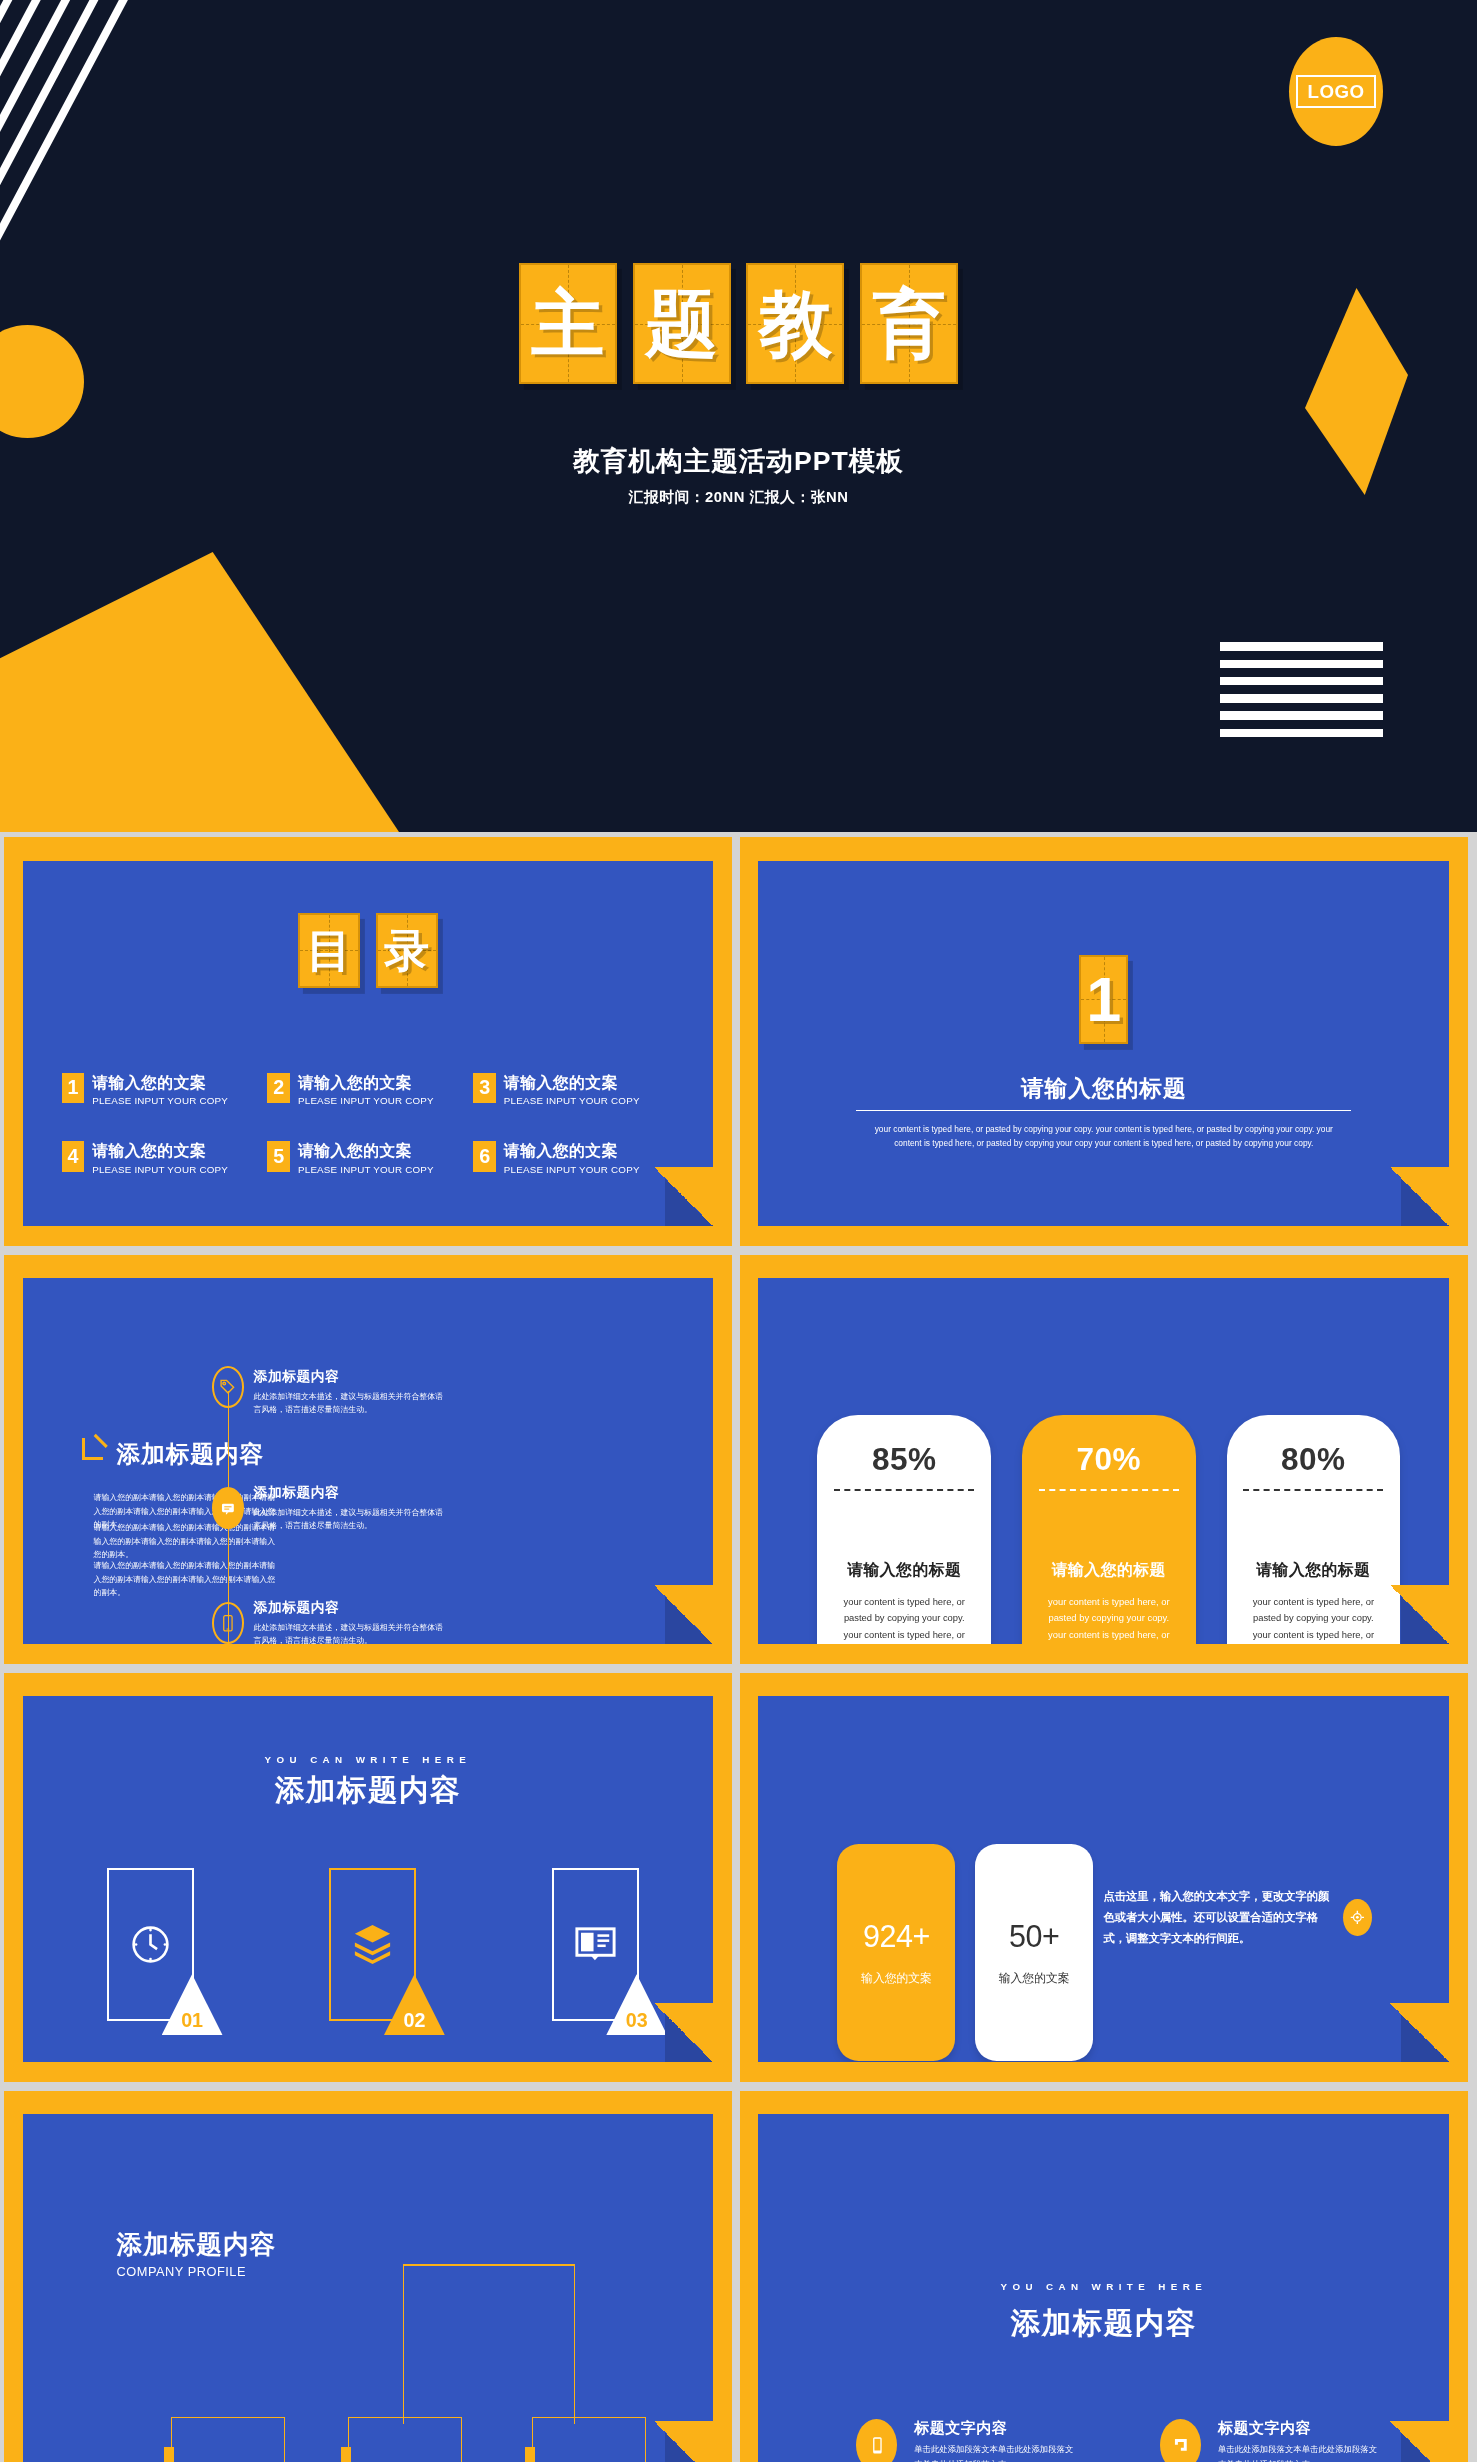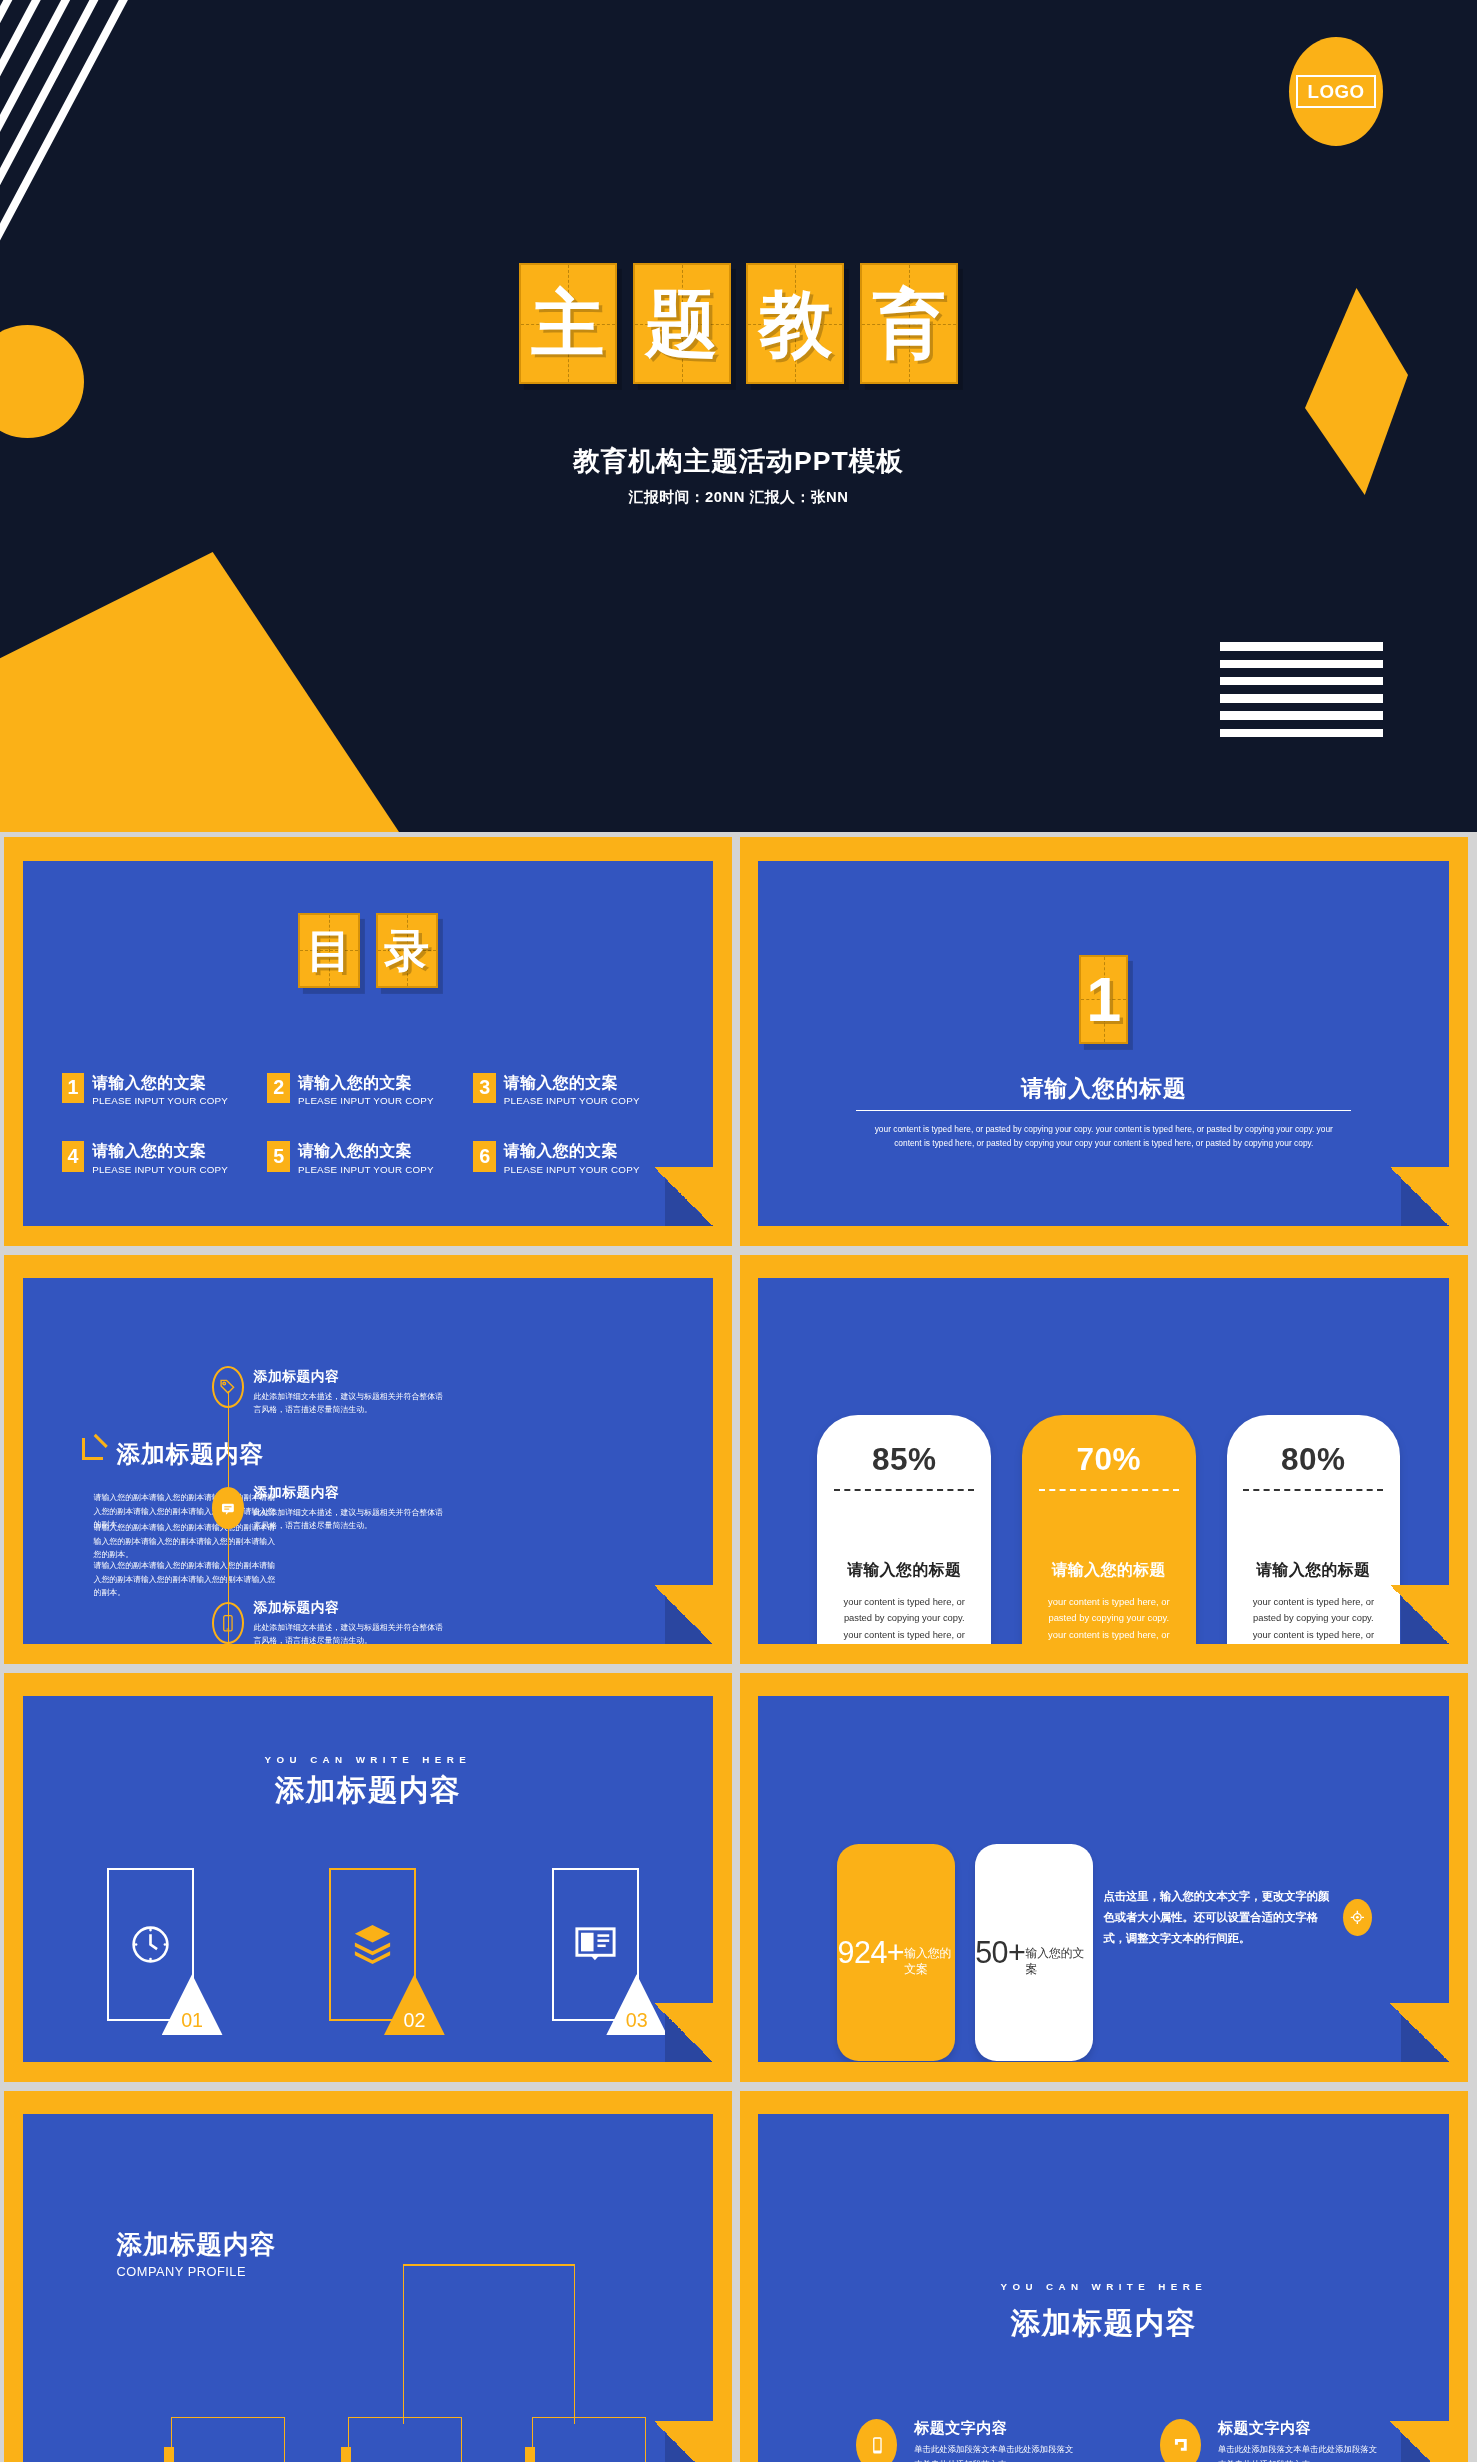--- a/index.html
+++ b/index.html
@@ -96,27 +96,27 @@
   
   .eyebrow{position:absolute;left:0;right:0;text-align:center;color:#fff;font-size:9.8px;letter-spacing:5.4px;font-weight:bold;}
   .bigtitle{position:absolute;left:0;right:0;text-align:center;color:#fff;font-size:29.5px;font-weight:bold;letter-spacing:1.5px;}
   .ic3{position:absolute;left:54px;right:44px;top:172px;display:flex;justify-content:space-between;}
   .ic3 .col{width:148px;text-align:center;}
   .ic3 .frame{position:relative;width:87px;height:153px;border:2px solid #fff;margin:0 auto;
               display:flex;align-items:center;justify-content:center;}
   .ic3 .frame.y{border-color:#FBB117;}
   .ic3 .badge{position:absolute;right:-30.5px;bottom:-15.8px;width:61px;height:61px;
               clip-path:polygon(50% 0,100% 100%,0 100%);display:flex;align-items:flex-end;justify-content:center;
-              font-size:19.7px;font-weight:normal;padding-bottom:3px;}
+              font-size:19.7px;font-weight:bold;padding-bottom:3px;}
   .ic3 .badge.w{background:#fff;color:#FBB117;}
   .ic3 .badge.y{background:#FBB117;color:#fff;}
 
   
   .st-grid{position:absolute;left:79px;top:148px;display:grid;grid-template-columns:118px 121px;gap:34px 19.7px;}
-  .st{width:118px;height:217px;border-radius:21.7px;display:flex;flex-direction:row;align-items:center;justify-content:center;
+  .st{width:118px;height:217px;border-radius:21.7px;display:flex;flex-direction:column;align-items:center;justify-content:center;
       box-shadow:0 4.9px 7.9px rgba(0,0,0,.13);}
   .st.y{background:#FBB117;} .st.w{background:#fff;}
   .st .n{font-size:30.5px;font-weight:300;letter-spacing:-0.5px;}
   .st.y .n{color:#fff;} .st.w .n{color:#333;}
   .st .l{margin-top:17.7px;font-size:11.8px;}
   .st.y .l{color:#fff;} .st.w .l{color:#333;}
   .st-side{position:absolute;display:flex;align-items:center;gap:9px;}
   .st-side p{width:231px;color:#fff;font-size:11.3px;font-weight:bold;line-height:1.85;}
   .st-dot{width:28.6px;height:37px;border-radius:50%;background:#FBB117;display:flex;align-items:center;justify-content:center;flex:none;}
 

